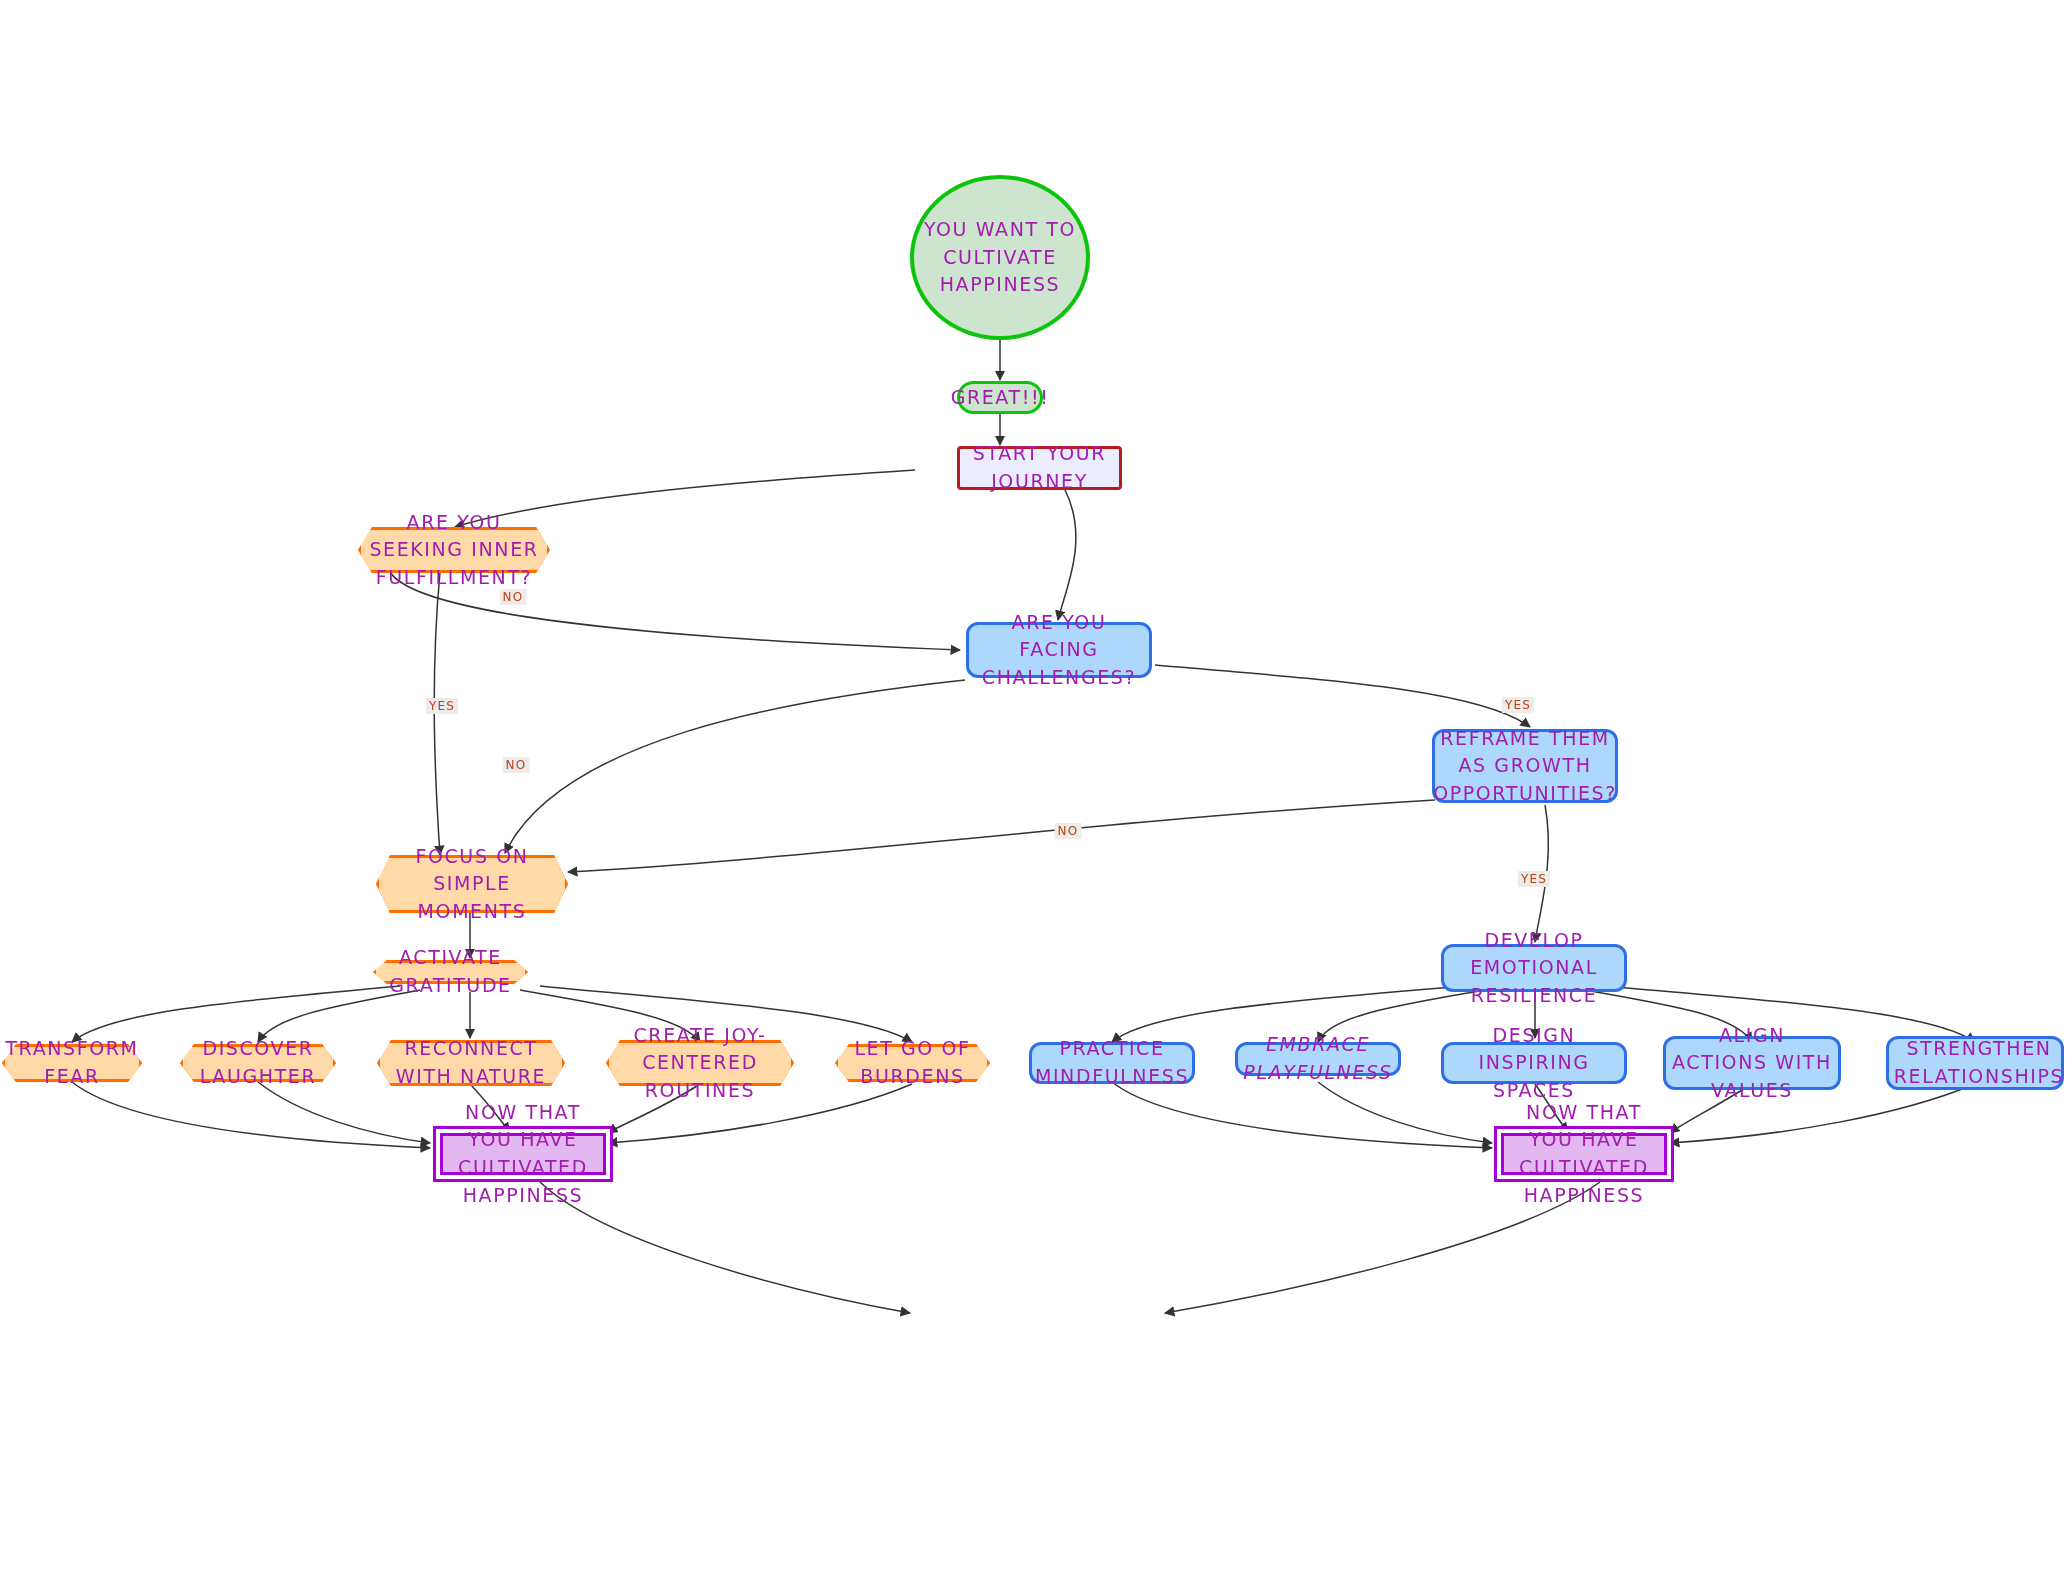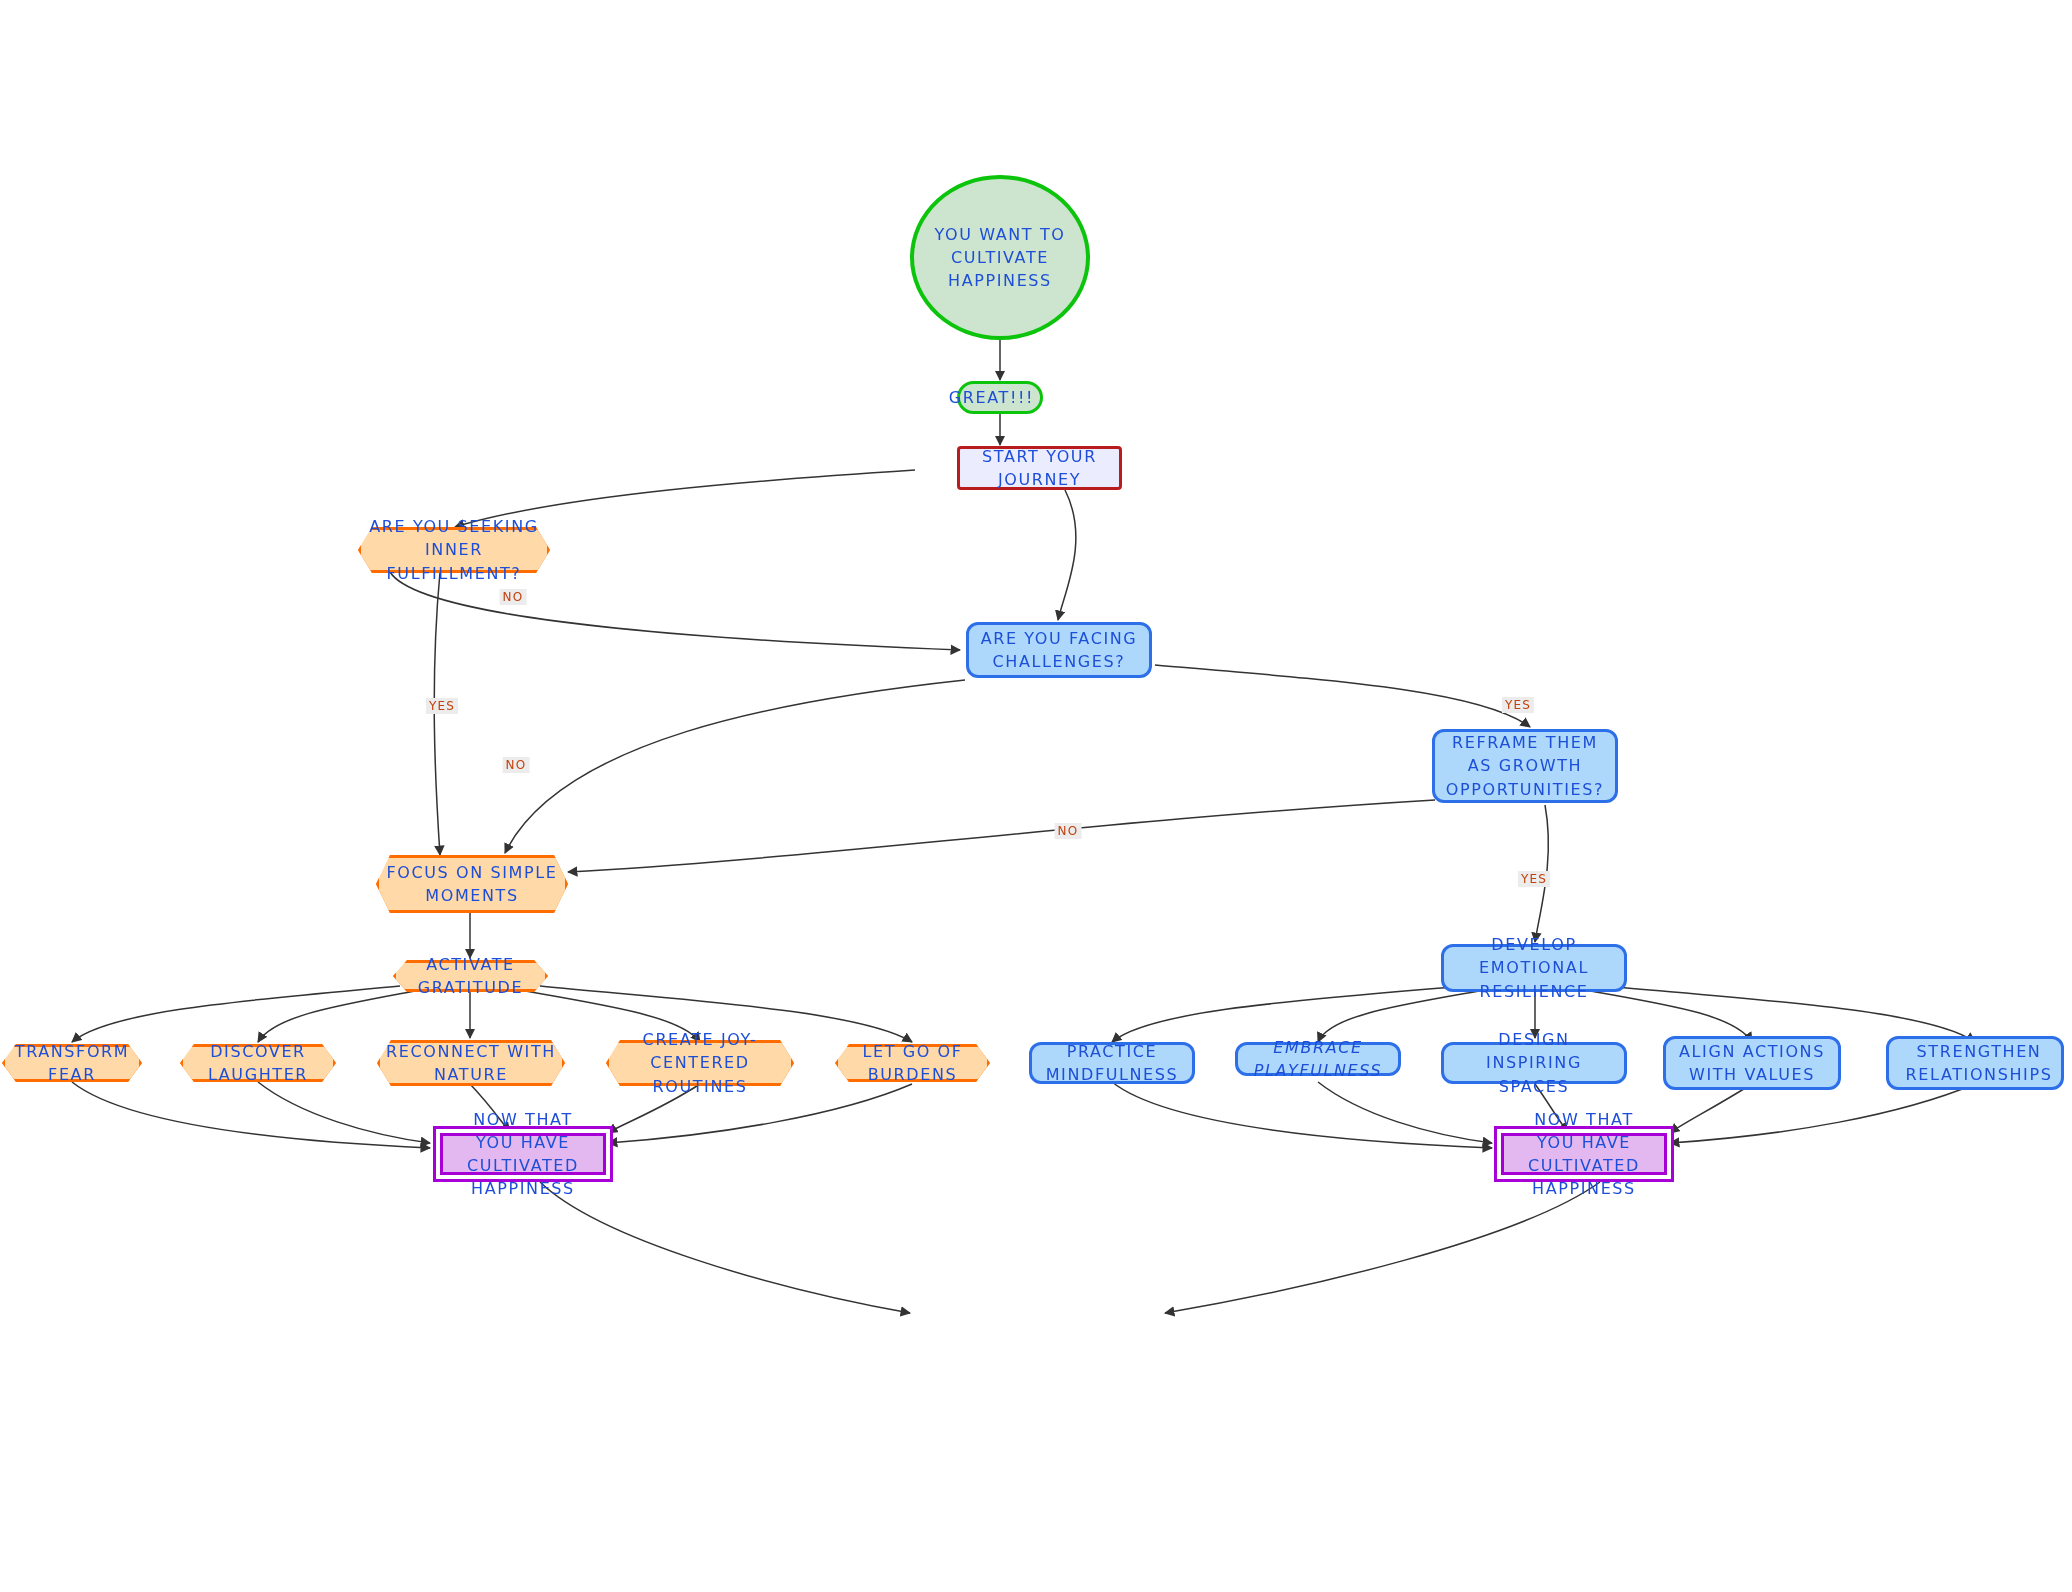--- a/index.html
+++ b/index.html
@@ -20,26 +20,26 @@
     left: 0; top: 0;
     width: 2072px;
     height: 1592px;
     pointer-events: none;
   }
   .node {
     position: absolute;
     box-sizing: border-box;
     display: flex;
     align-items: center;
-    justify-content: flex-end;
+    justify-content: center;
     text-align: center;
-    color: #1d4ed8;
+    color: #a21caf;
     letter-spacing: 1.6px;
     line-height: 1.45;
-    font-size: 16px;
+    font-size: 19px;
     text-transform: uppercase;
     z-index: 3;
   }
   .node .lbl { display: block; padding: 0 6px; }
 
   
   .n-circle {
     border-radius: 50%;
     background: #cde4ce;
     border: 4px solid #0bc40b;
@@ -215,21 +215,21 @@
   <div class="node n-rect-blue" style="left:1432px; top:729px; width:186px; height:74px;">
     <span class="lbl">Reframe them as growth opportunities?</span>
   </div>
 
   <div class="node n-hex-orange" style="left:376px; top:855px; width:192px; height:58px;">
     <span class="hexstroke"></span>
     <span class="hexbody"></span>
     <span class="lbl">Focus on simple moments</span>
   </div>
 
-  <div class="node n-hex-orange" style="left:393px; top:960px; width:155px; height:32px;">
+  <div class="node n-hex-orange" style="left:373px; top:960px; width:155px; height:24px;">
     <span class="hexstroke"></span>
     <span class="hexbody"></span>
     <span class="lbl">Activate gratitude</span>
   </div>
 
   <div class="node n-rect-blue" style="left:1441px; top:944px; width:186px; height:48px;">
     <span class="lbl">Develop emotional resilience</span>
   </div>
 
   <div class="node n-hex-orange" style="left:2px; top:1044px; width:140px; height:38px;">

